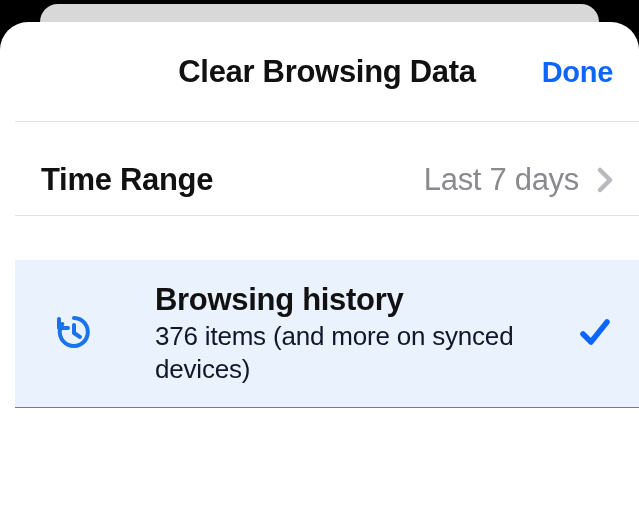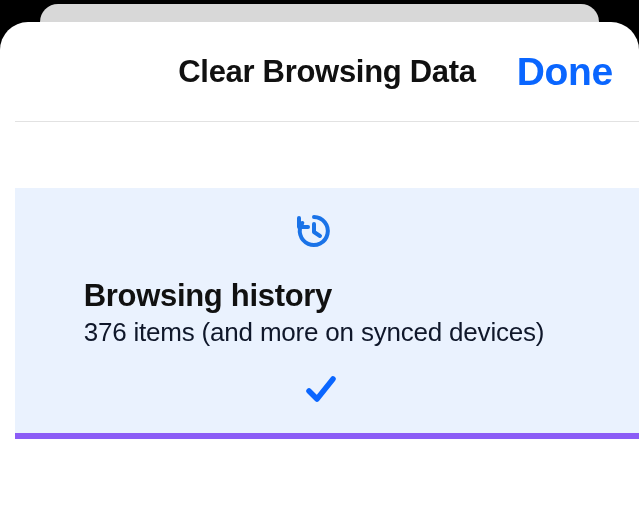--- a/index.html
+++ b/index.html
@@ -48,21 +48,21 @@
       font-size: 31px;
       font-weight: 700;
       color: #111;
       letter-spacing: -0.3px;
     }
     .header-done {
       position: absolute;
       right: 26px;
       top: 50%;
       transform: translateY(-50%);
-      font-size: 39px;
+      font-size: 29px;
       font-weight: 700;
       color: #0a66ff;
       letter-spacing: -0.3px;
       cursor: pointer;
       margin-left: 8px;
     }
     .section-gap {
       height: 22px;
     }
     .time-range-row {
@@ -101,22 +101,21 @@
       height: 44px;
     }
     .data-row {
       display: flex;
       align-items: center;
       padding: 22px 26px 22px 0;
       gap: 22px;
     }
     .data-row.selected {
       background: #eaf2fe;
-      border-bottom: 6px solid #8b5cf6;
-      flex-direction: column;
+      border-bottom: 1px solid #8b5cf6;
     }
     .data-row .icon-slot {
       width: 118px;
       display: flex;
       justify-content: center;
       align-items: center;
       flex-shrink: 0;
     }
     .data-row .text-slot {
       flex: 1;
@@ -161,20 +160,31 @@
 
 <div class="main-sheet">
 
   <div class="header">
     <div class="header-title">Clear Browsing Data</div>
     <div class="header-done">Done</div>
   </div>
 
   <div class="section-gap"></div>
 
+  <div class="time-range-row">
+    <div class="time-range-label">Time Range</div>
+    <div class="time-range-right">
+      <div class="time-range-value">Last 7 days</div>
+      <div class="chevron">
+        <svg width="16" height="28" viewBox="0 0 16 28" fill="none">
+          <path d="M3 4 L13 14 L3 24" stroke="currentColor" stroke-width="4.5" stroke-linecap="round" stroke-linejoin="round"></path>
+        </svg>
+      </div>
+    </div>
+  </div>
 
   <div class="list-gap-full"></div>
 
   <div class="data-row selected">
     <div class="icon-slot">
       <span class="history-icon">
         <svg width="42" height="42" viewBox="0 0 42 42" fill="none">
           <path d="M21 7 A14 14 0 1 1 9.3 13" stroke="currentColor" stroke-width="4" stroke-linecap="round" fill="none"></path>
           <path d="M6 8 L6 17 L15 17" stroke="currentColor" stroke-width="4" stroke-linecap="round" stroke-linejoin="round" fill="none"></path>
           <path d="M21 14 L21 22 L27 26" stroke="currentColor" stroke-width="4" stroke-linecap="round" stroke-linejoin="round" fill="none"></path>

